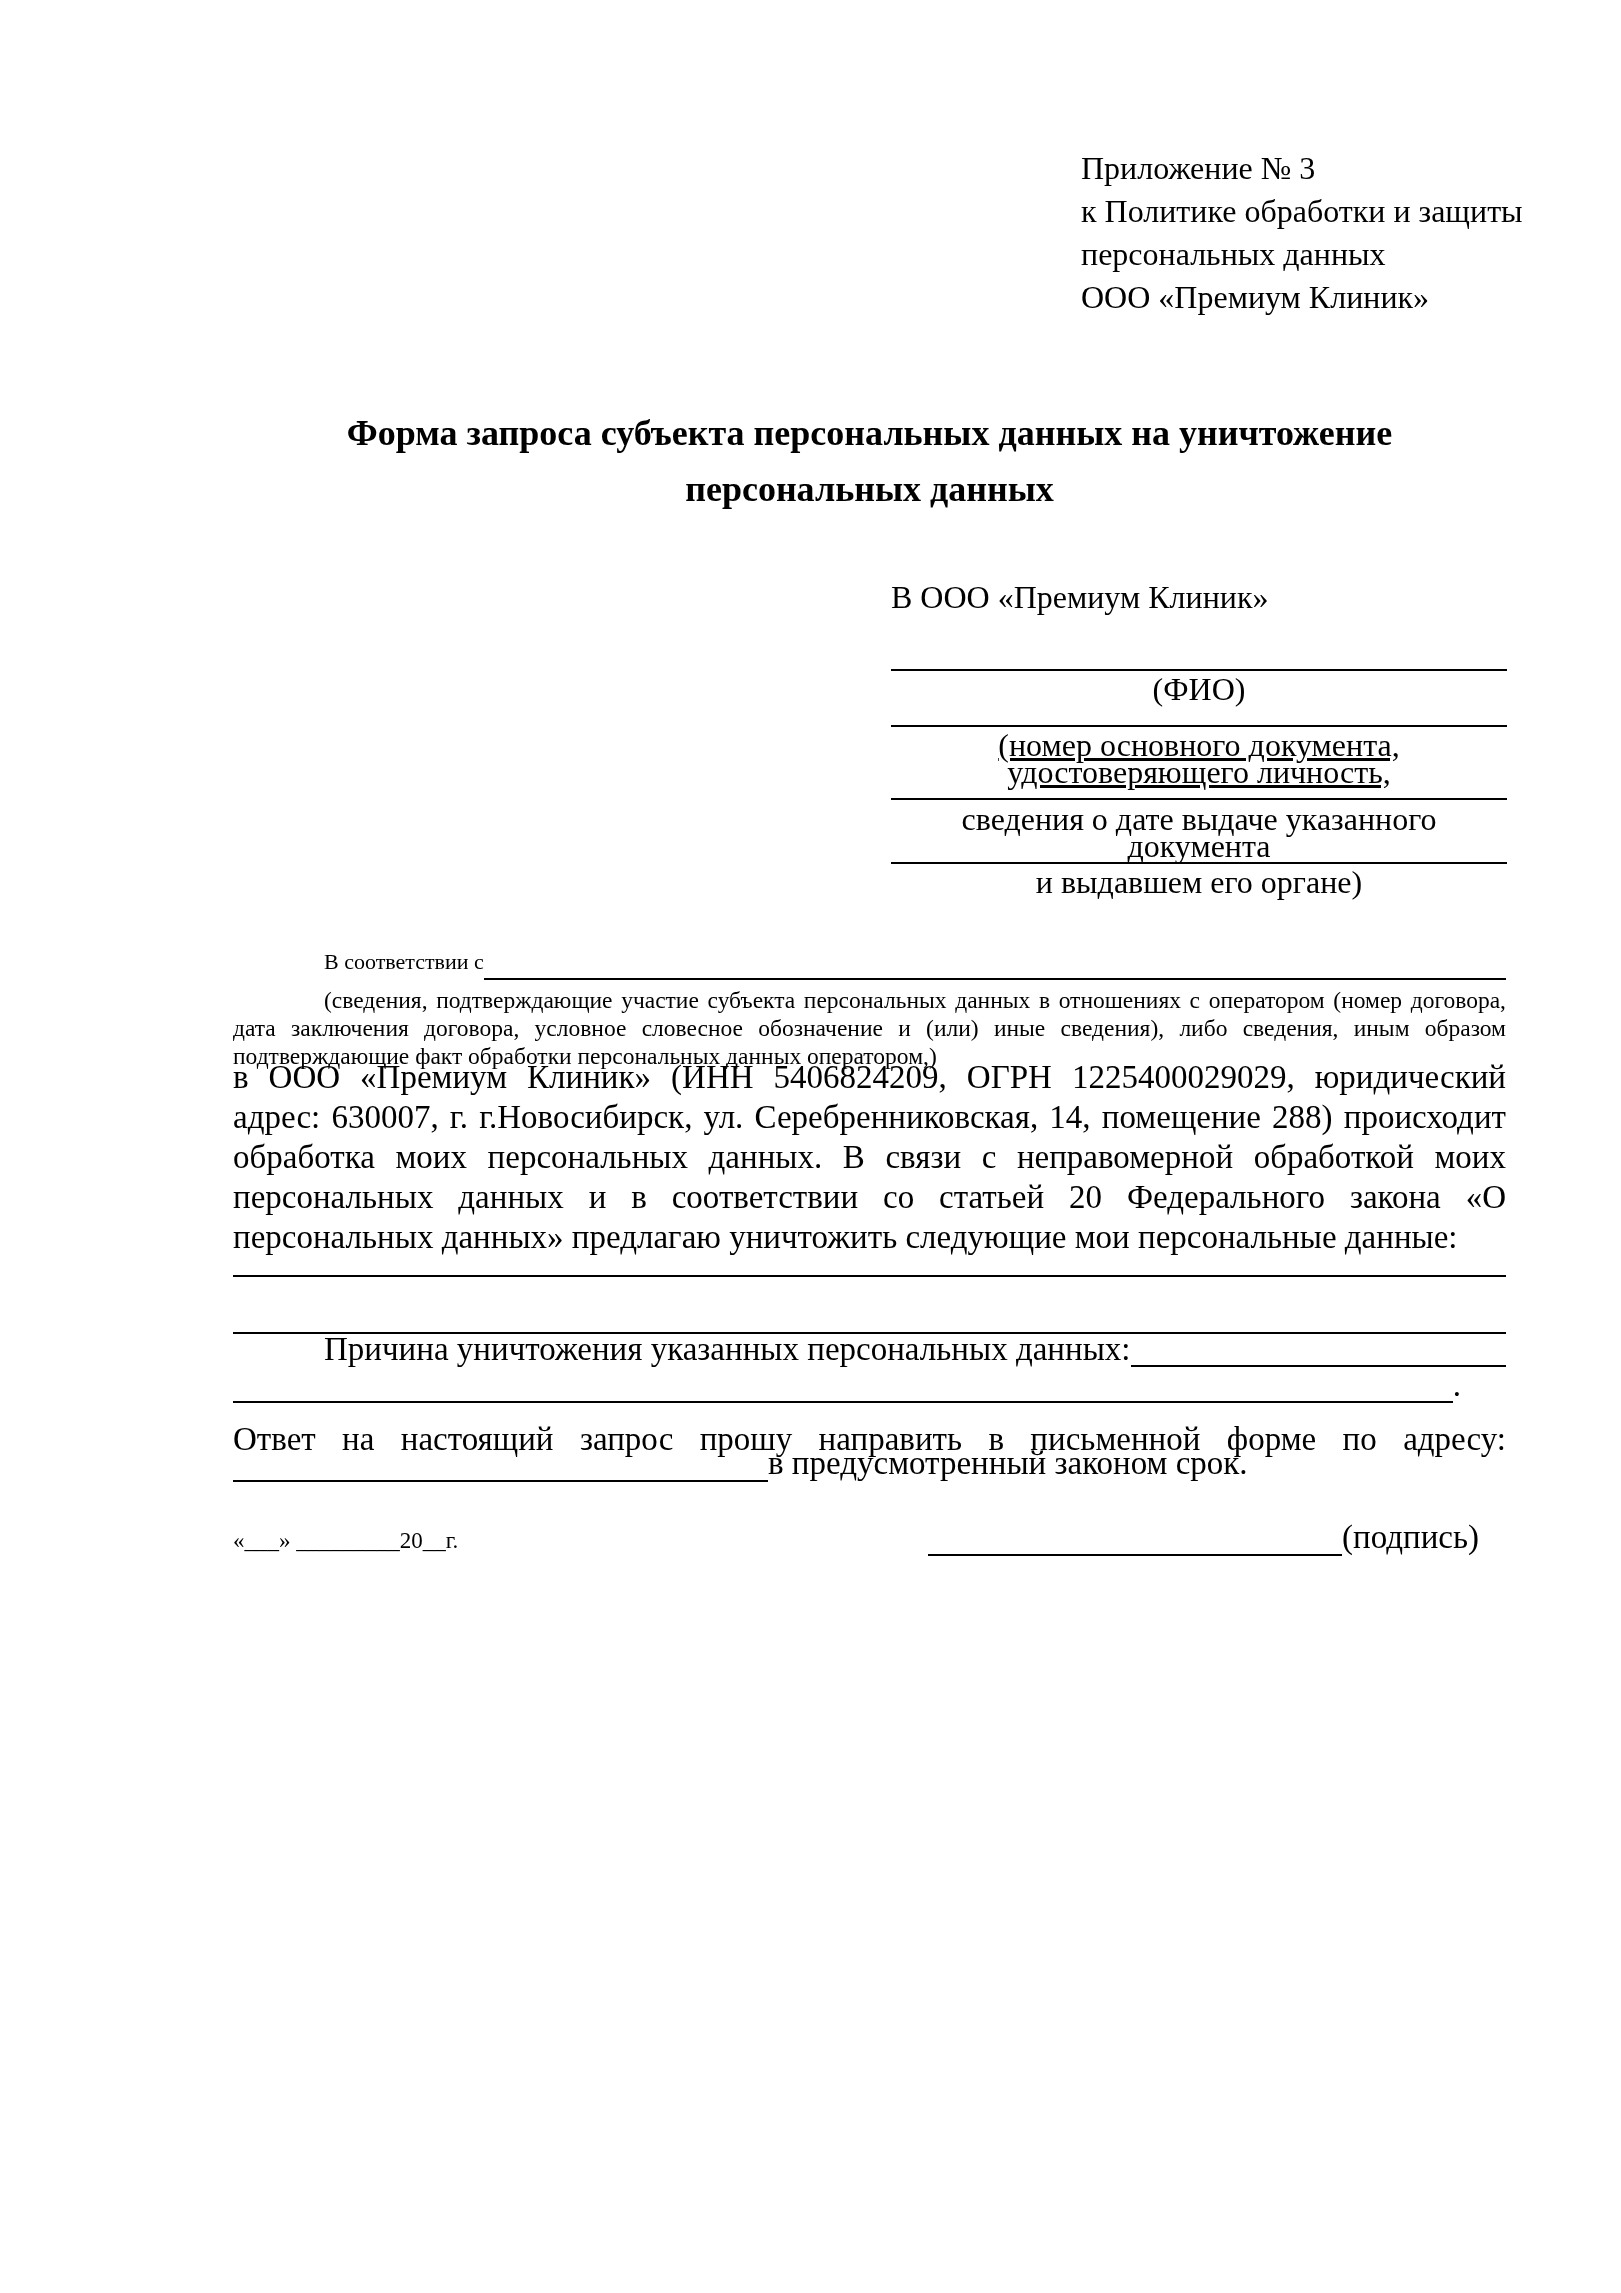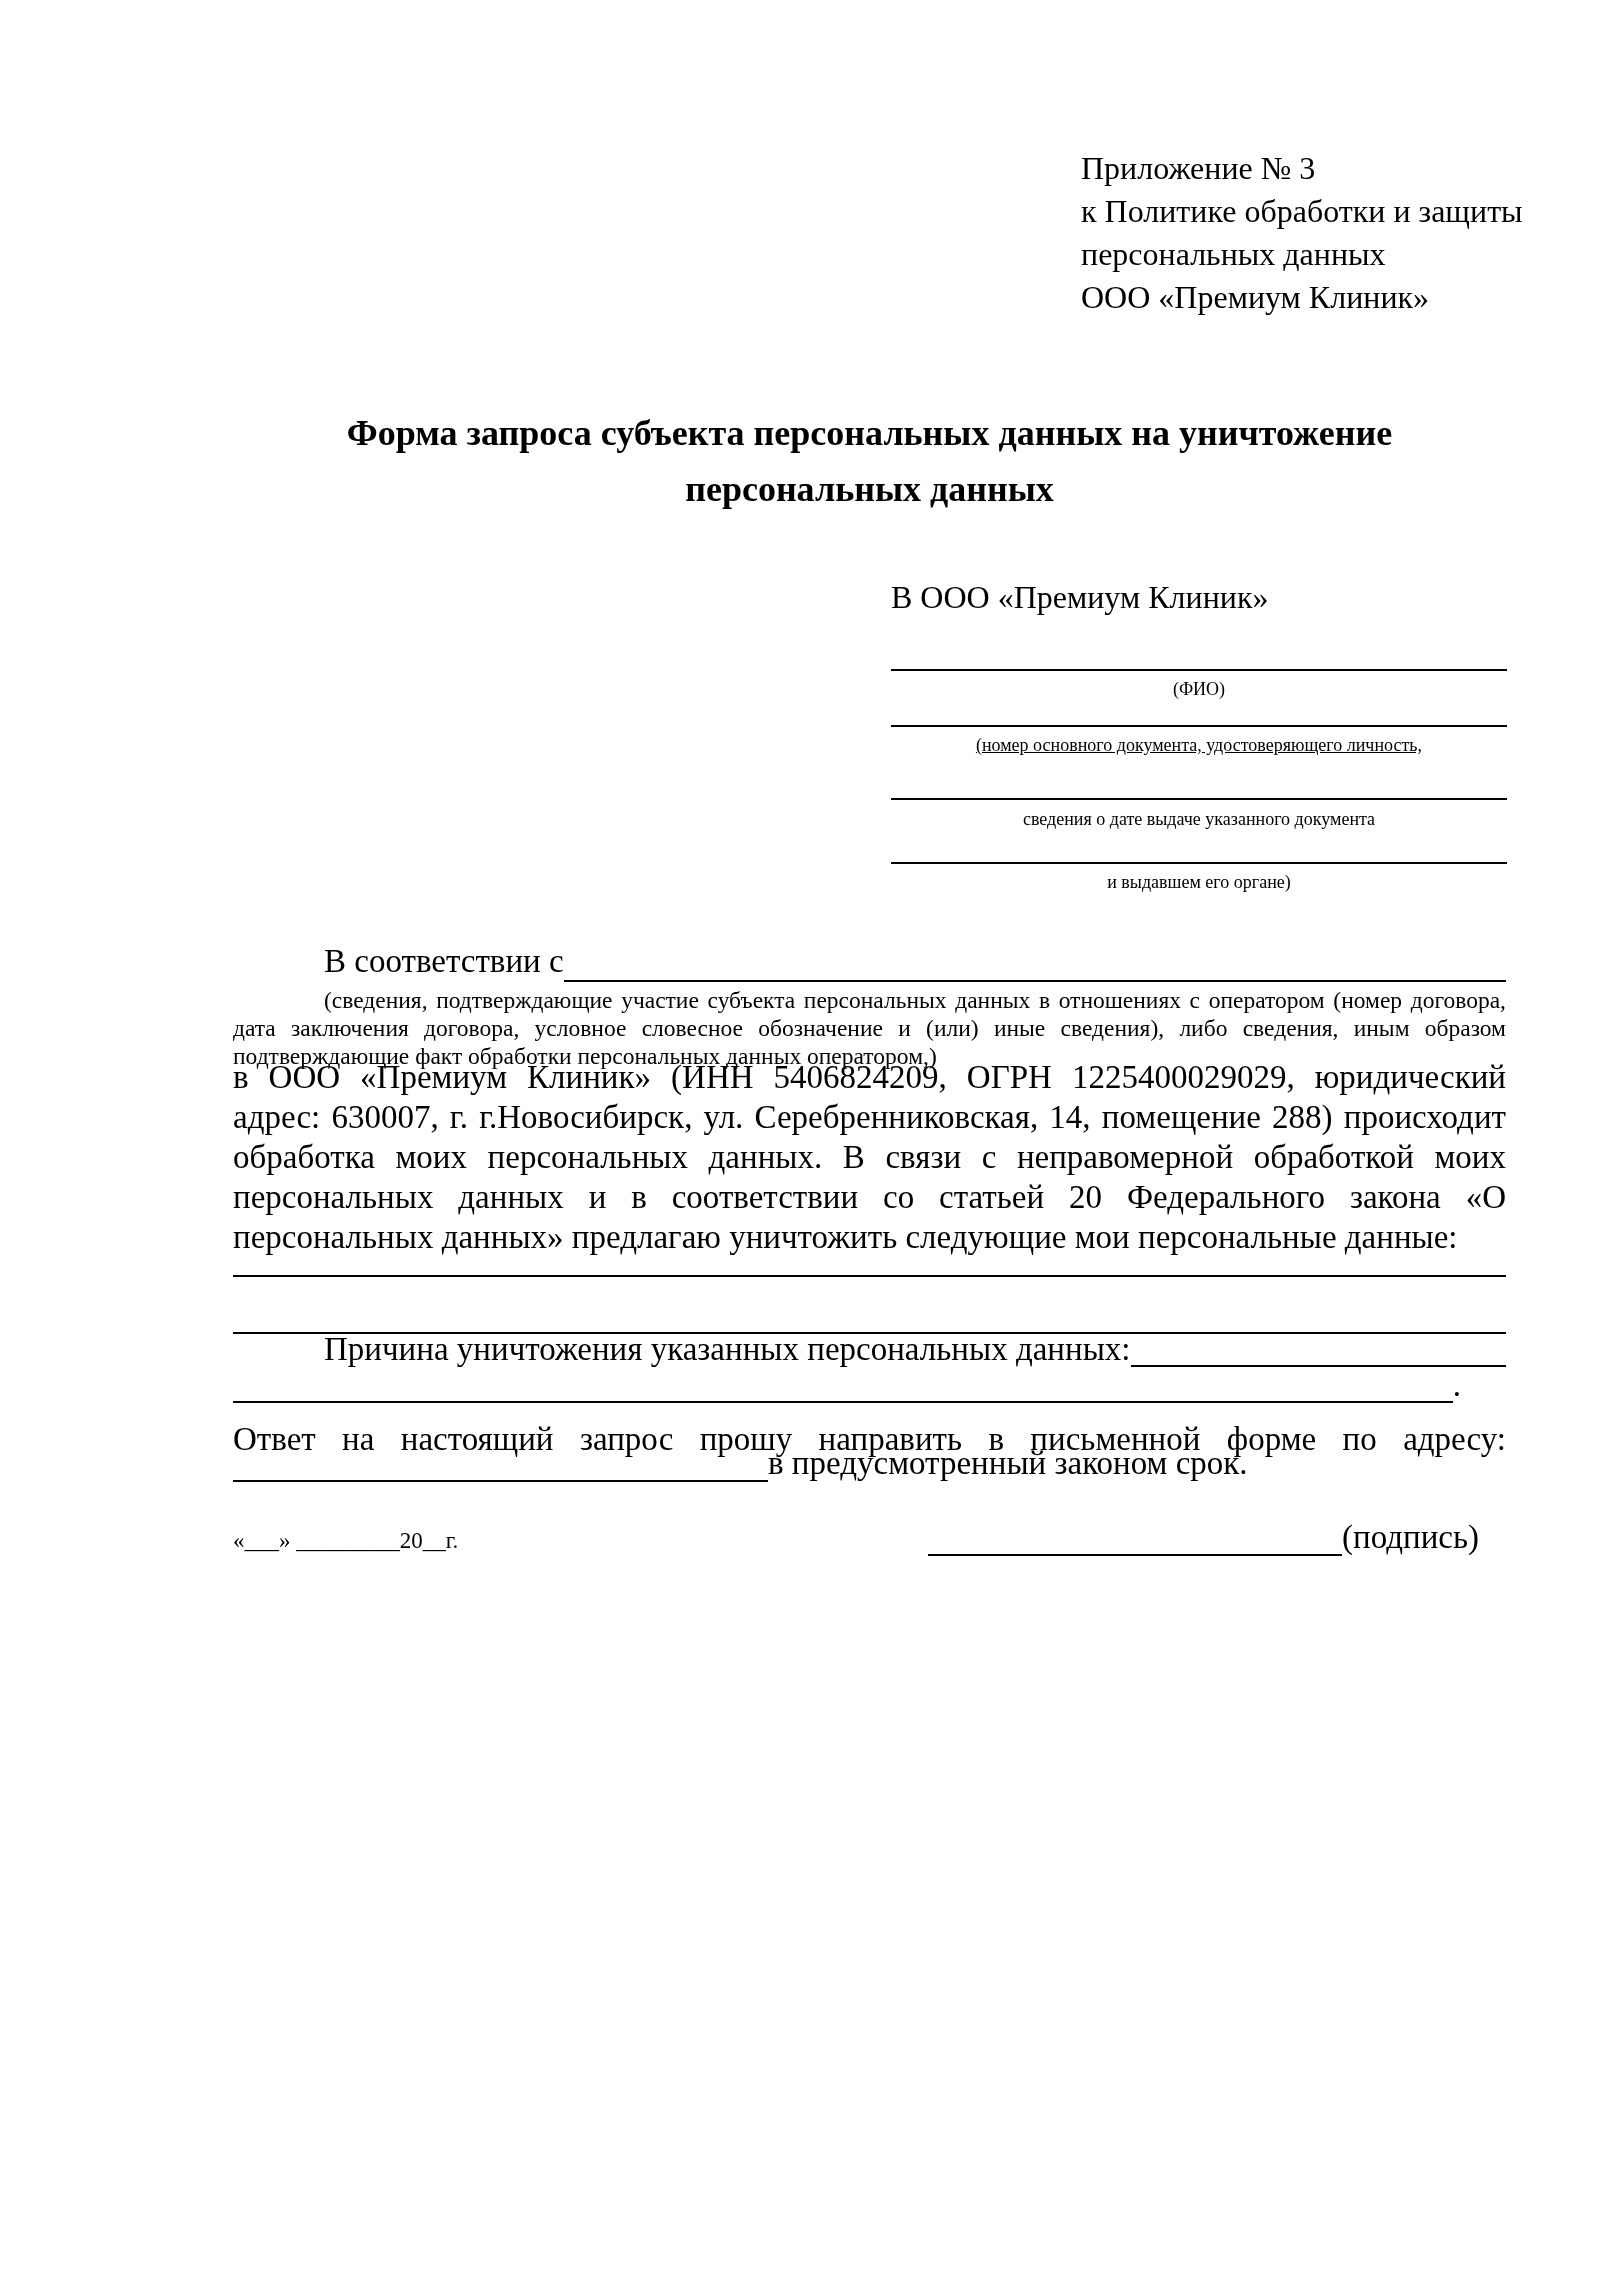--- a/index.html
+++ b/index.html
@@ -31,28 +31,28 @@
     font-size: 36px; line-height: 56px;
     font-weight: bold; text-align: center; font-family: Liberation Serif, serif;
   }
 
   
   .addr-text { left: 891px; width: 616px; font-size: 32px; line-height: 39px; }
   .uline { border-bottom: 2.9px solid #000; }
   .fill { left: 891px; width: 616px; }
   .cap {
     left: 891px; width: 616px;
-    font-size: 18px; line-height: 27.4px; text-align: center;
+    font-size: 32px; line-height: 27.4px; text-align: center;
   }
 
   
   .accordance-row {
     left: 233px; top: 943px; width: 1273px; height: 37px;
-    display: flex; align-items: flex-start;
-    font-size: 33px;
+    display: flex; align-items: flex-end;
+    font-size: 22px;
   }
   .accordance-row .lead { padding-left: 91px; white-space: nowrap; line-height: 37px; }
   .accordance-row .uline { flex: 1; height: 100%; }
 
   .note {
     left: 233px; top: 986px; width: 1273px;
     font-size: 23.5px; line-height: 28px;
     text-align: justify; text-indent: 91px;
   }
 

